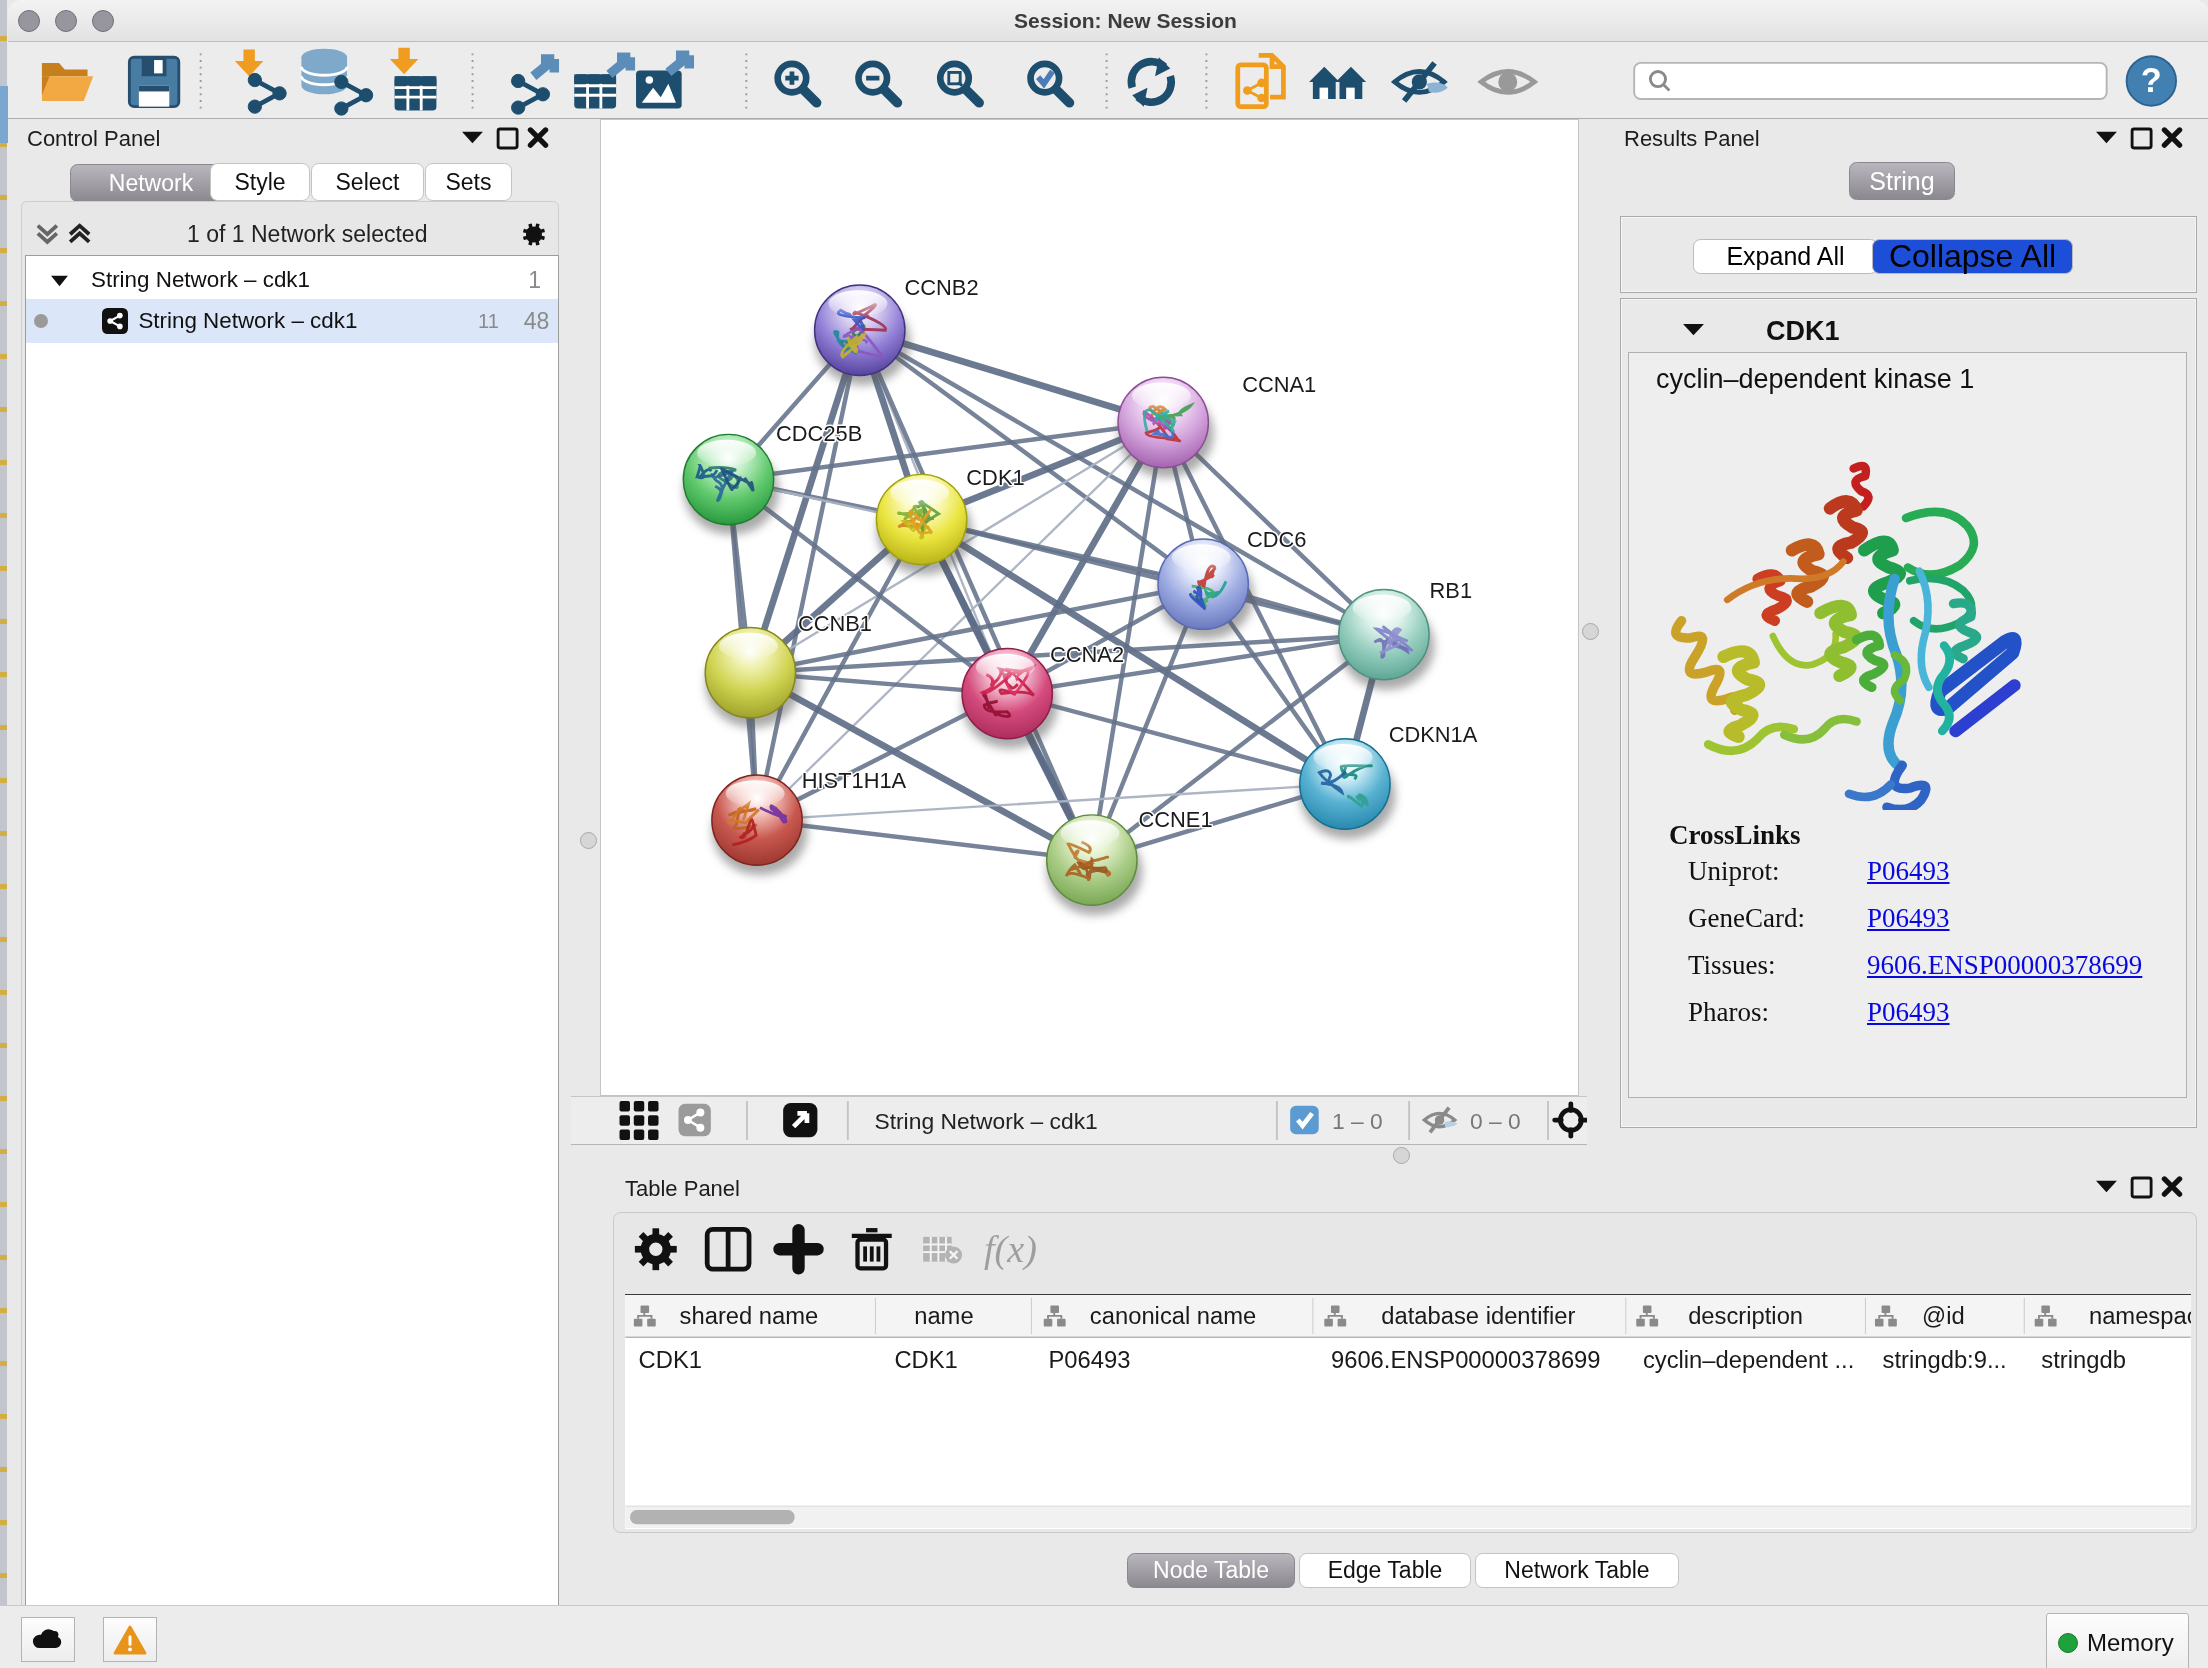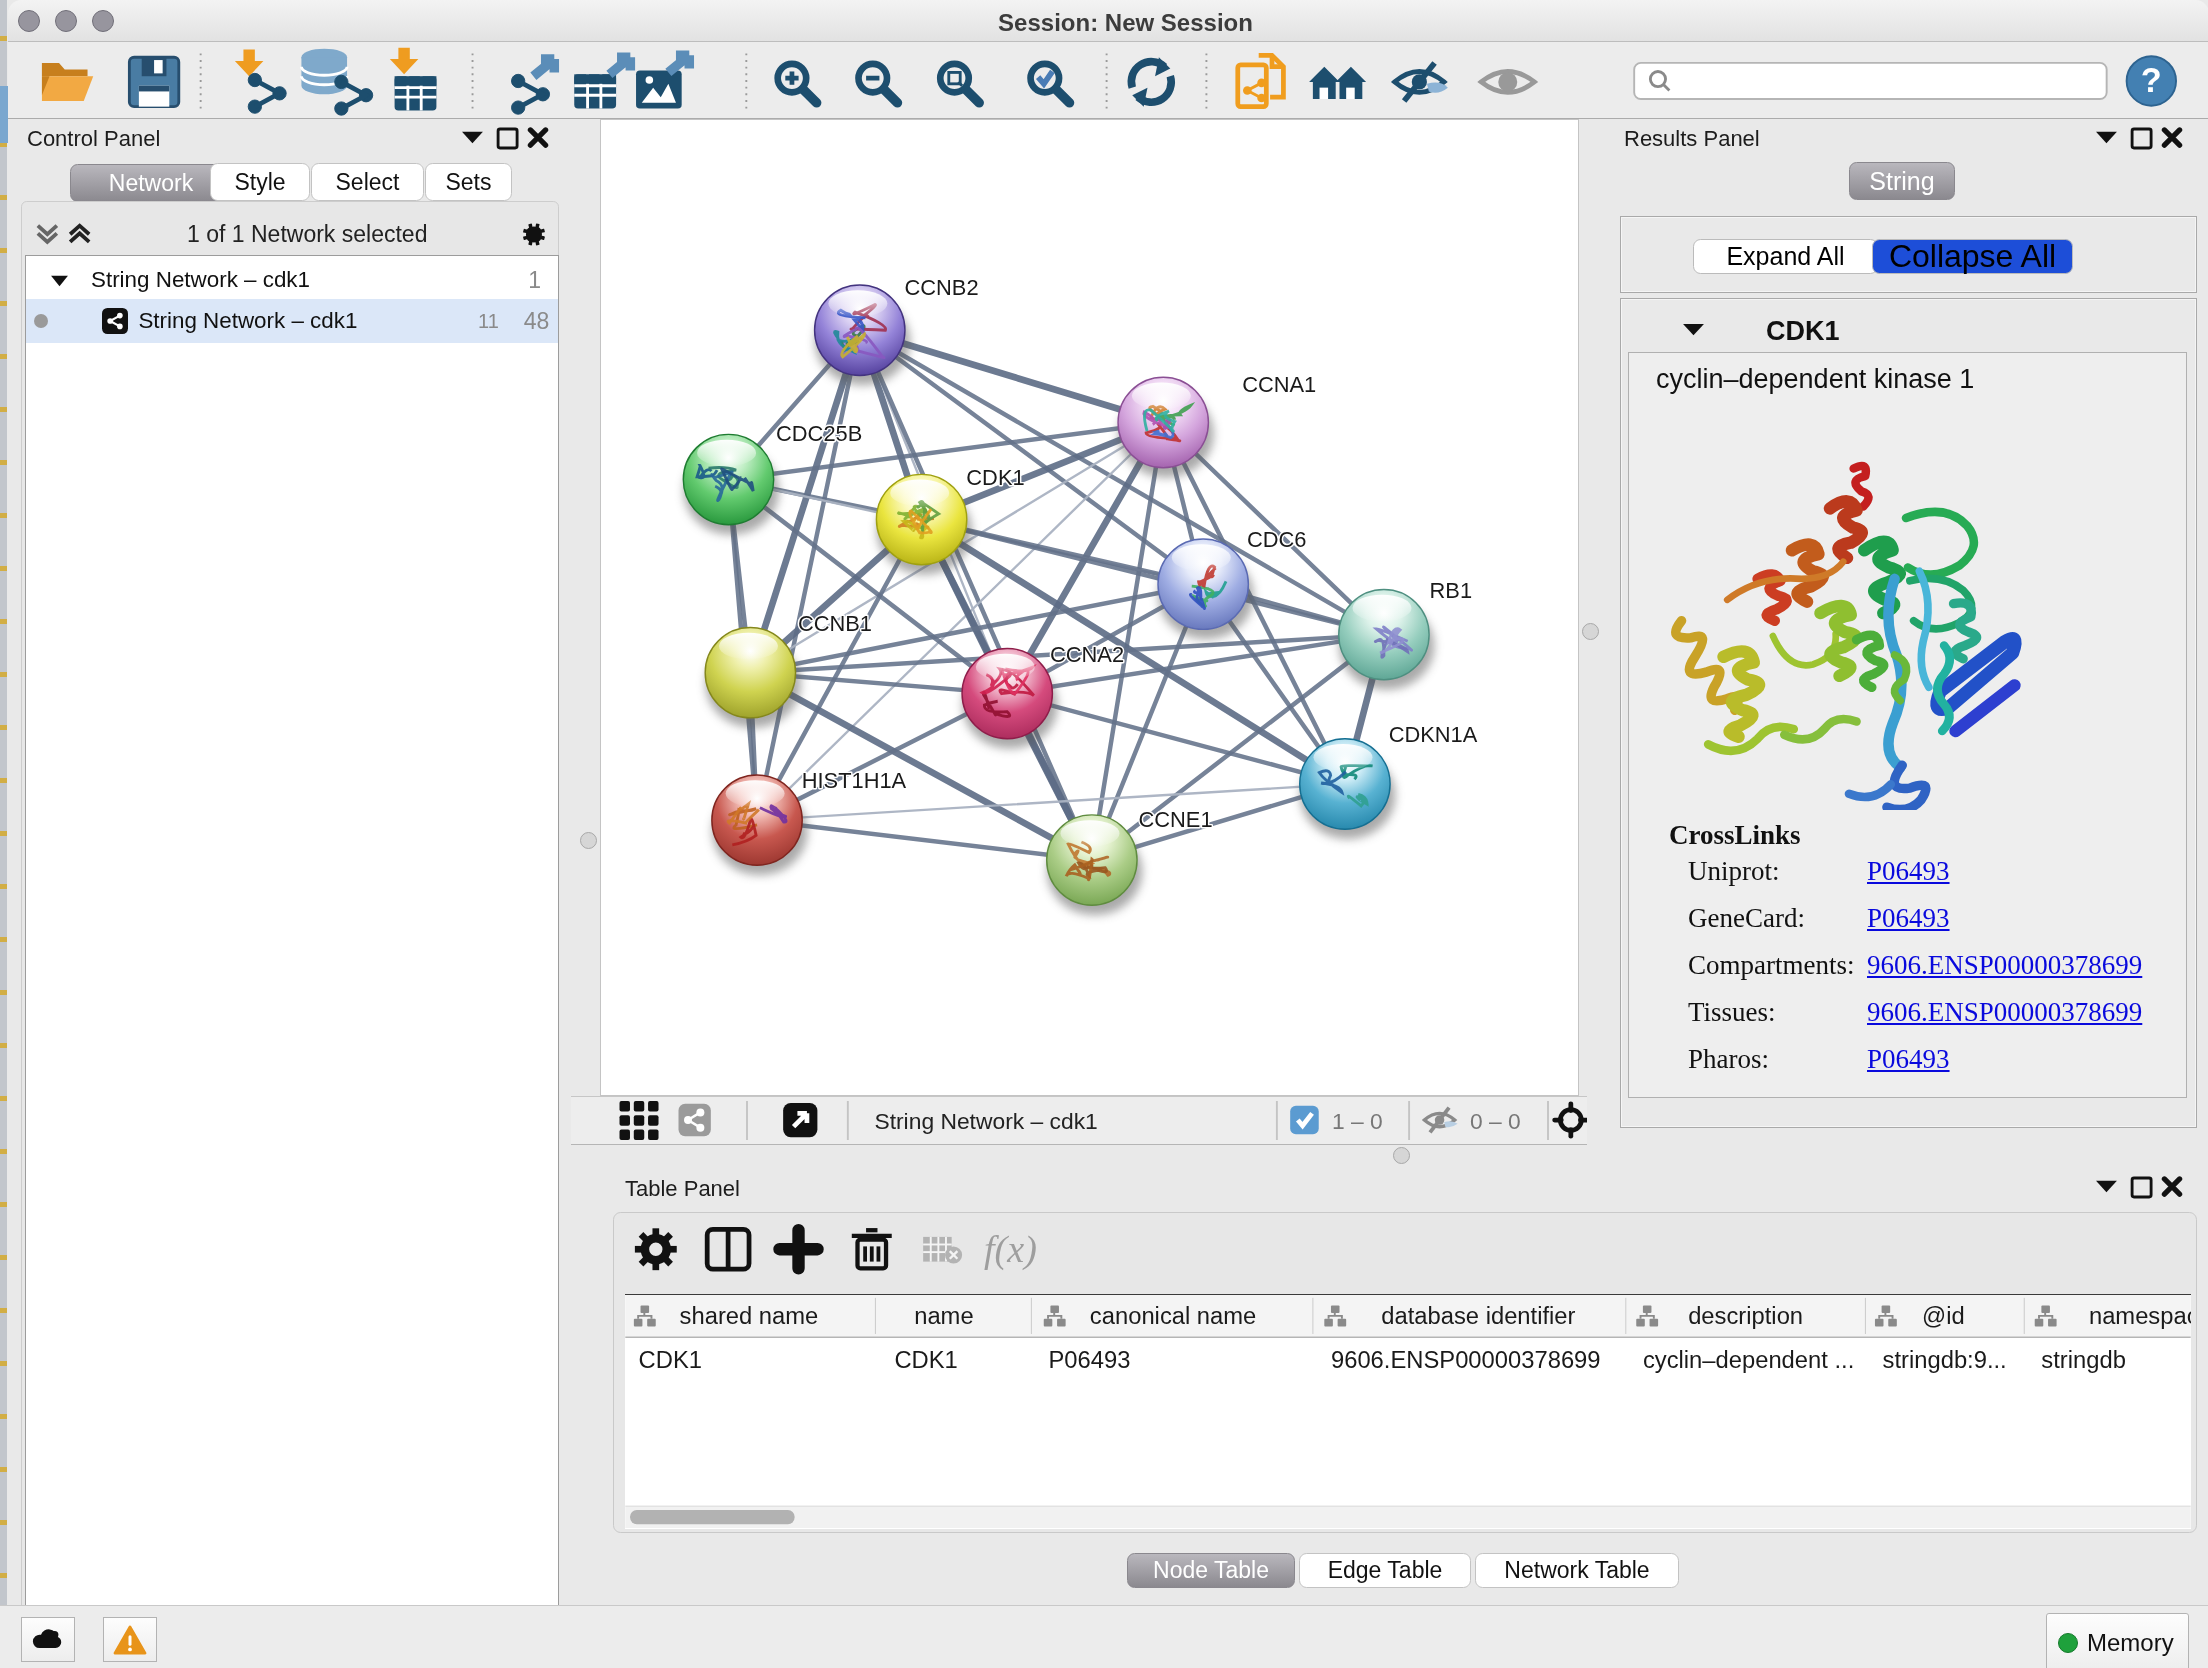--- a/index.html
+++ b/index.html
@@ -13,21 +13,21 @@
 </head>
 <body>
 
 <div class="abs" style="left:0;top:0;width:6.7px;height:1668px;background:repeating-linear-gradient(180deg,#c2c6cc 0 36px,#d2ae45 36px 41px,#c2c6cc 41px 53px);"></div>
 <div class="abs" style="left:0;top:86px;width:7.6px;height:57px;background:#7aa7cf;"></div>
 
 <div class="abs" style="left:7.6px;top:0;width:2201px;height:42px;background:linear-gradient(#f3f3f3,#e2e2e2);border-bottom:1px solid #bdbdbd;border-radius:13.3px 13.3px 0 0;"></div>
 <div class="abs" style="left:18px;top:9.5px;width:22px;height:22px;border-radius:50%;background:#97959e;border:1.4px solid #716f79;"></div>
 <div class="abs" style="left:55px;top:9.5px;width:22px;height:22px;border-radius:50%;background:#97959e;border:1.4px solid #716f79;"></div>
 <div class="abs" style="left:92px;top:9.5px;width:22px;height:22px;border-radius:50%;background:#97959e;border:1.4px solid #716f79;"></div>
-<div class="abs" style="left:42px;top:8.6px;width:2167px;text-align:center;font-size:24px;font-weight:bold;color:#3c3c3c;">Session: New Session</div>
+<div class="abs" style="left:42px;top:8.6px;width:2167px;text-align:center;font-size:21px;font-weight:bold;color:#3c3c3c;">Session: New Session</div>
 
 <div class="abs" id="toolbar" style="left:7.6px;top:42px;width:2201px;height:77px;background:#ececec;border-bottom:1px solid #ababab;">
 <svg width="2201" height="77" viewBox="0 0 2314 81">
 <defs>
 <g id="shareg">
           <circle cx="22" cy="-9" r="7"></circle>
           <circle cx="-4" cy="5" r="7"></circle>
           <circle cx="22" cy="19" r="7"></circle>
           <path d="M22 -9 L-4 5 L22 19" fill="none" stroke-width="5" stroke="inherit"></path>
         </g>
@@ -617,24 +617,20 @@
 <tbody>
         <tr>
           <td style="padding:0 0 16px 0;min-width:179px;">Uniprot:</td>
           <td style="padding:0 0 16px 0;color:#0909dd;text-decoration:underline;">P06493</td>
         </tr>
 <tr>
           <td style="padding:0 0 16px 0;">GeneCard:</td>
           <td style="padding:0 0 16px 0;color:#0909dd;text-decoration:underline;">P06493</td>
         </tr>
 <tr>
-          <td style="padding:0 0 16px 0;">Compartments:</td>
-          <td style="padding:0 0 16px 0;color:#0909dd;text-decoration:underline;">9606.ENSP00000378699</td>
-        </tr>
-<tr>
           <td style="padding:0 0 16px 0;">Tissues:</td>
           <td style="padding:0 0 16px 0;color:#0909dd;text-decoration:underline;">9606.ENSP00000378699</td>
         </tr>
 <tr>
           <td style="padding:0;">Pharos:</td>
           <td style="padding:0;color:#0909dd;text-decoration:underline;">P06493</td>
         </tr>
 </tbody>
     </table>
 </div>

